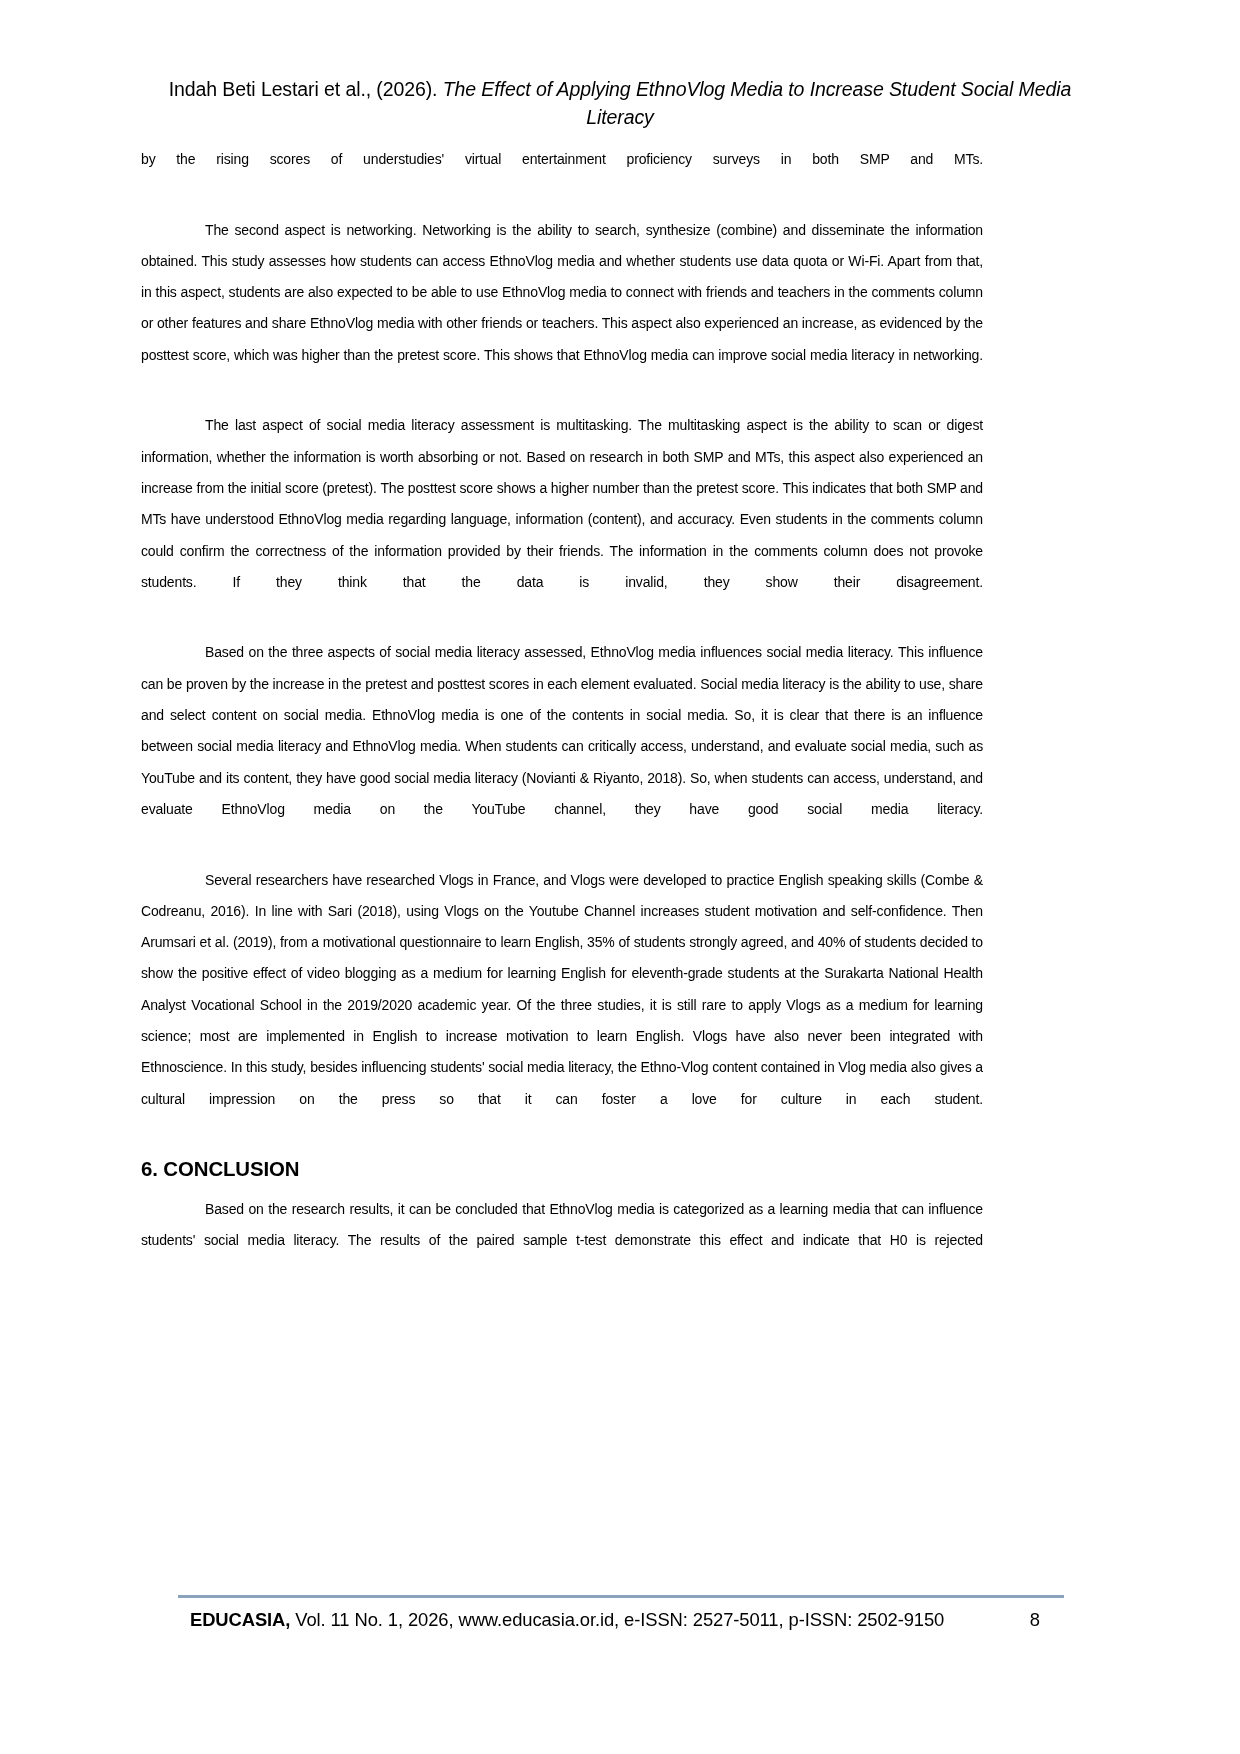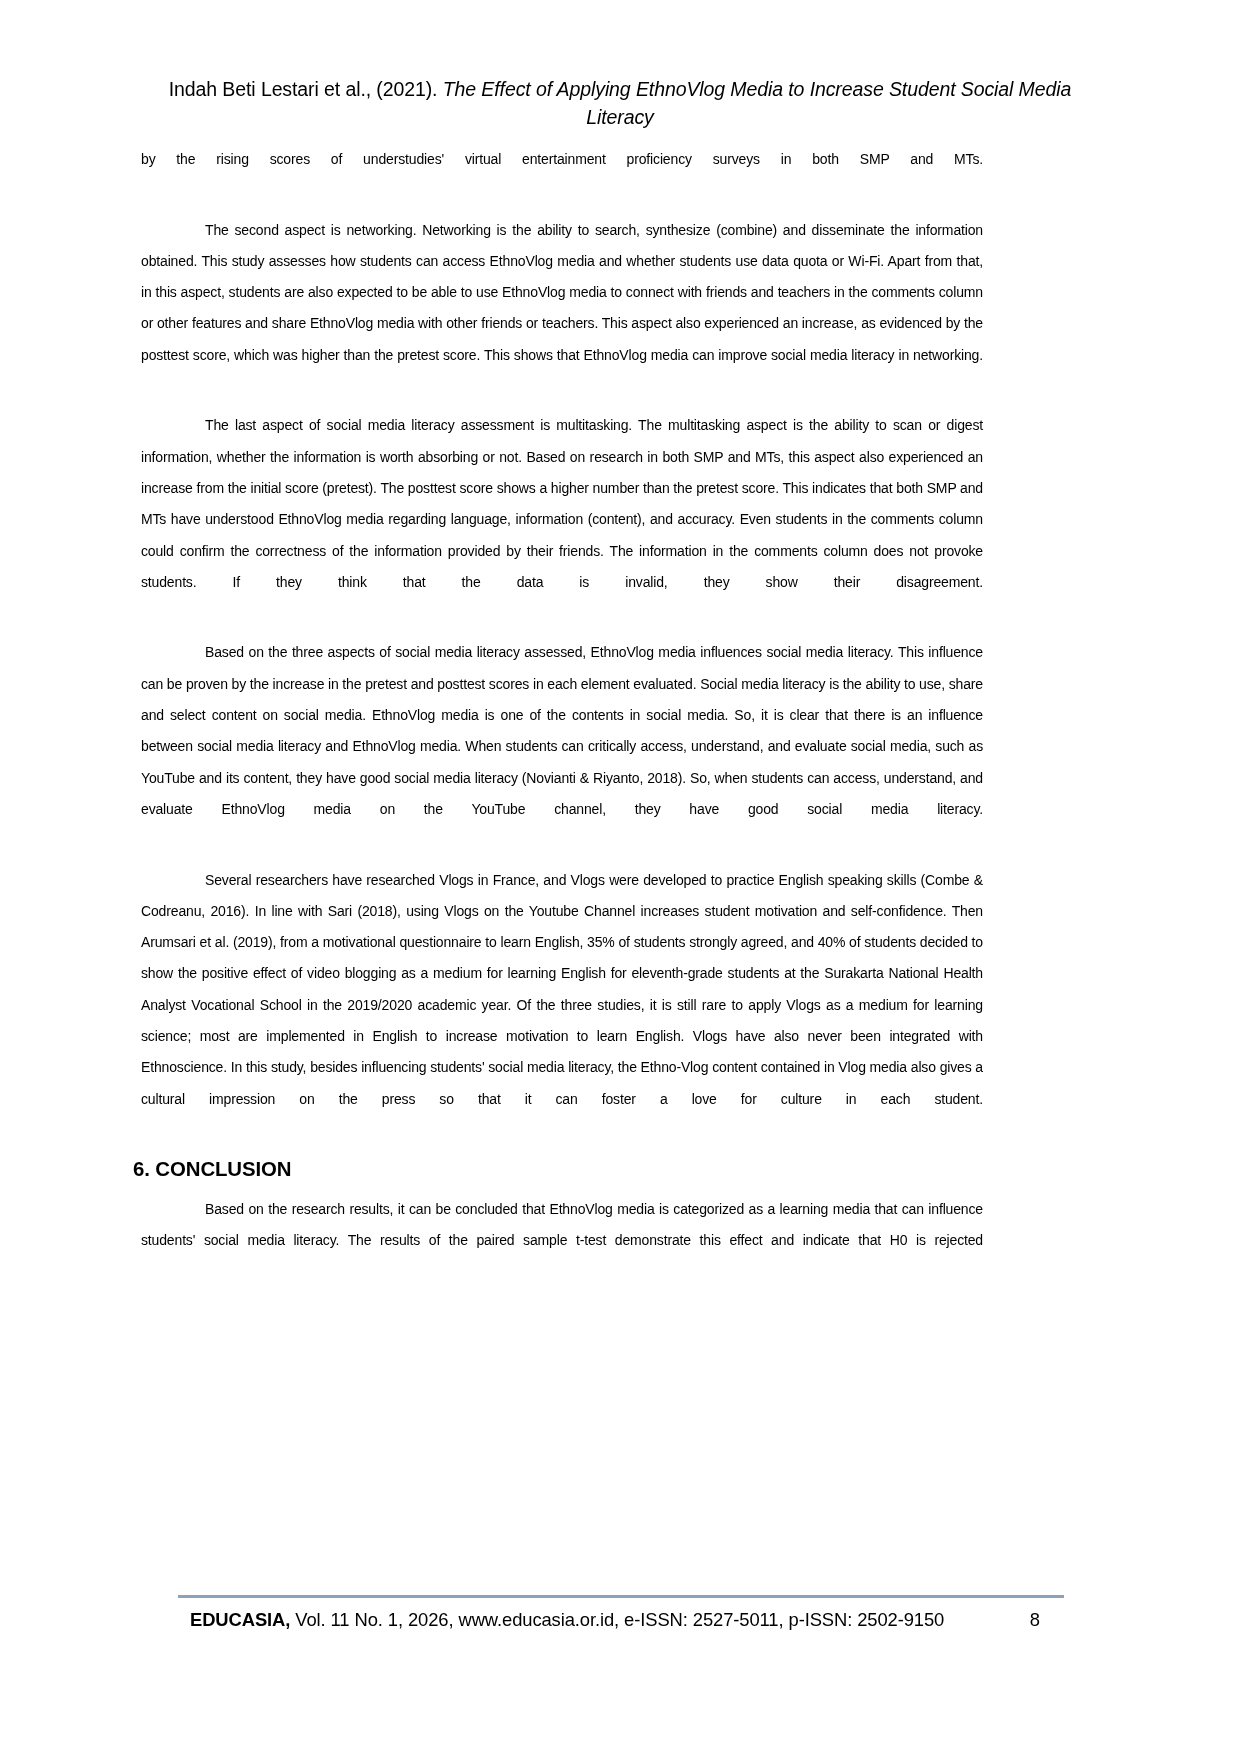--- a/index.html
+++ b/index.html
@@ -55,21 +55,21 @@
     text-indent: 64px;
   }
   
   p.para::after {
     content: "";
     display: inline-block;
     width: 100%;
   }
 
   h2.section-head {
-    margin: 0;
+    margin: 8px;
     font-size: 20.4px;
     line-height: 31.3px;
     font-weight: bold;
     text-align: left;
     letter-spacing: -0.1px;
   }
 
   
   .footer {
     position: absolute;
@@ -98,21 +98,21 @@
     flex: 0 0 auto;
     padding-right: 24px;
   }
 </style>
 </head>
 <body>
 
 <div class="page">
 
   <div class="running-head">
-    <span class="rh-authors">Indah Beti Lestari et al., (2021). </span><span class="rh-title">The Effect of Applying EthnoVlog Media to Increase Student Social Media Literacy</span>
+    <span class="rh-authors">Indah Beti Lestari et al., (2026). </span><span class="rh-title">The Effect of Applying EthnoVlog Media to Increase Student Social Media Literacy</span>
   </div>
 
   <div class="body-col">
 
     <p class="para">by the rising scores of understudies' virtual entertainment proficiency surveys in both SMP and MTs.</p>
 
     <p class="para indent">The second aspect is networking. Networking is the ability to search, synthesize (combine) and disseminate the information obtained. This study assesses how students can access EthnoVlog media and whether students use data quota or Wi-Fi. Apart from that, in this aspect, students are also expected to be able to use EthnoVlog media to connect with friends and teachers in the comments column or other features and share EthnoVlog media with other friends or teachers. This aspect also experienced an increase, as evidenced by the posttest score, which was higher than the pretest score. This shows that EthnoVlog media can improve social media literacy in networking.</p>
 
     <p class="para indent">The last aspect of social media literacy assessment is multitasking. The multitasking aspect is the ability to scan or digest information, whether the information is worth absorbing or not. Based on research in both SMP and MTs, this aspect also experienced an increase from the initial score (pretest). The posttest score shows a higher number than the pretest score. This indicates that both SMP and MTs have understood EthnoVlog media regarding language, information (content), and accuracy. Even students in the comments column could confirm the correctness of the information provided by their friends. The information in the comments column does not provoke students. If they think that the data is invalid, they show their disagreement.</p>
 

